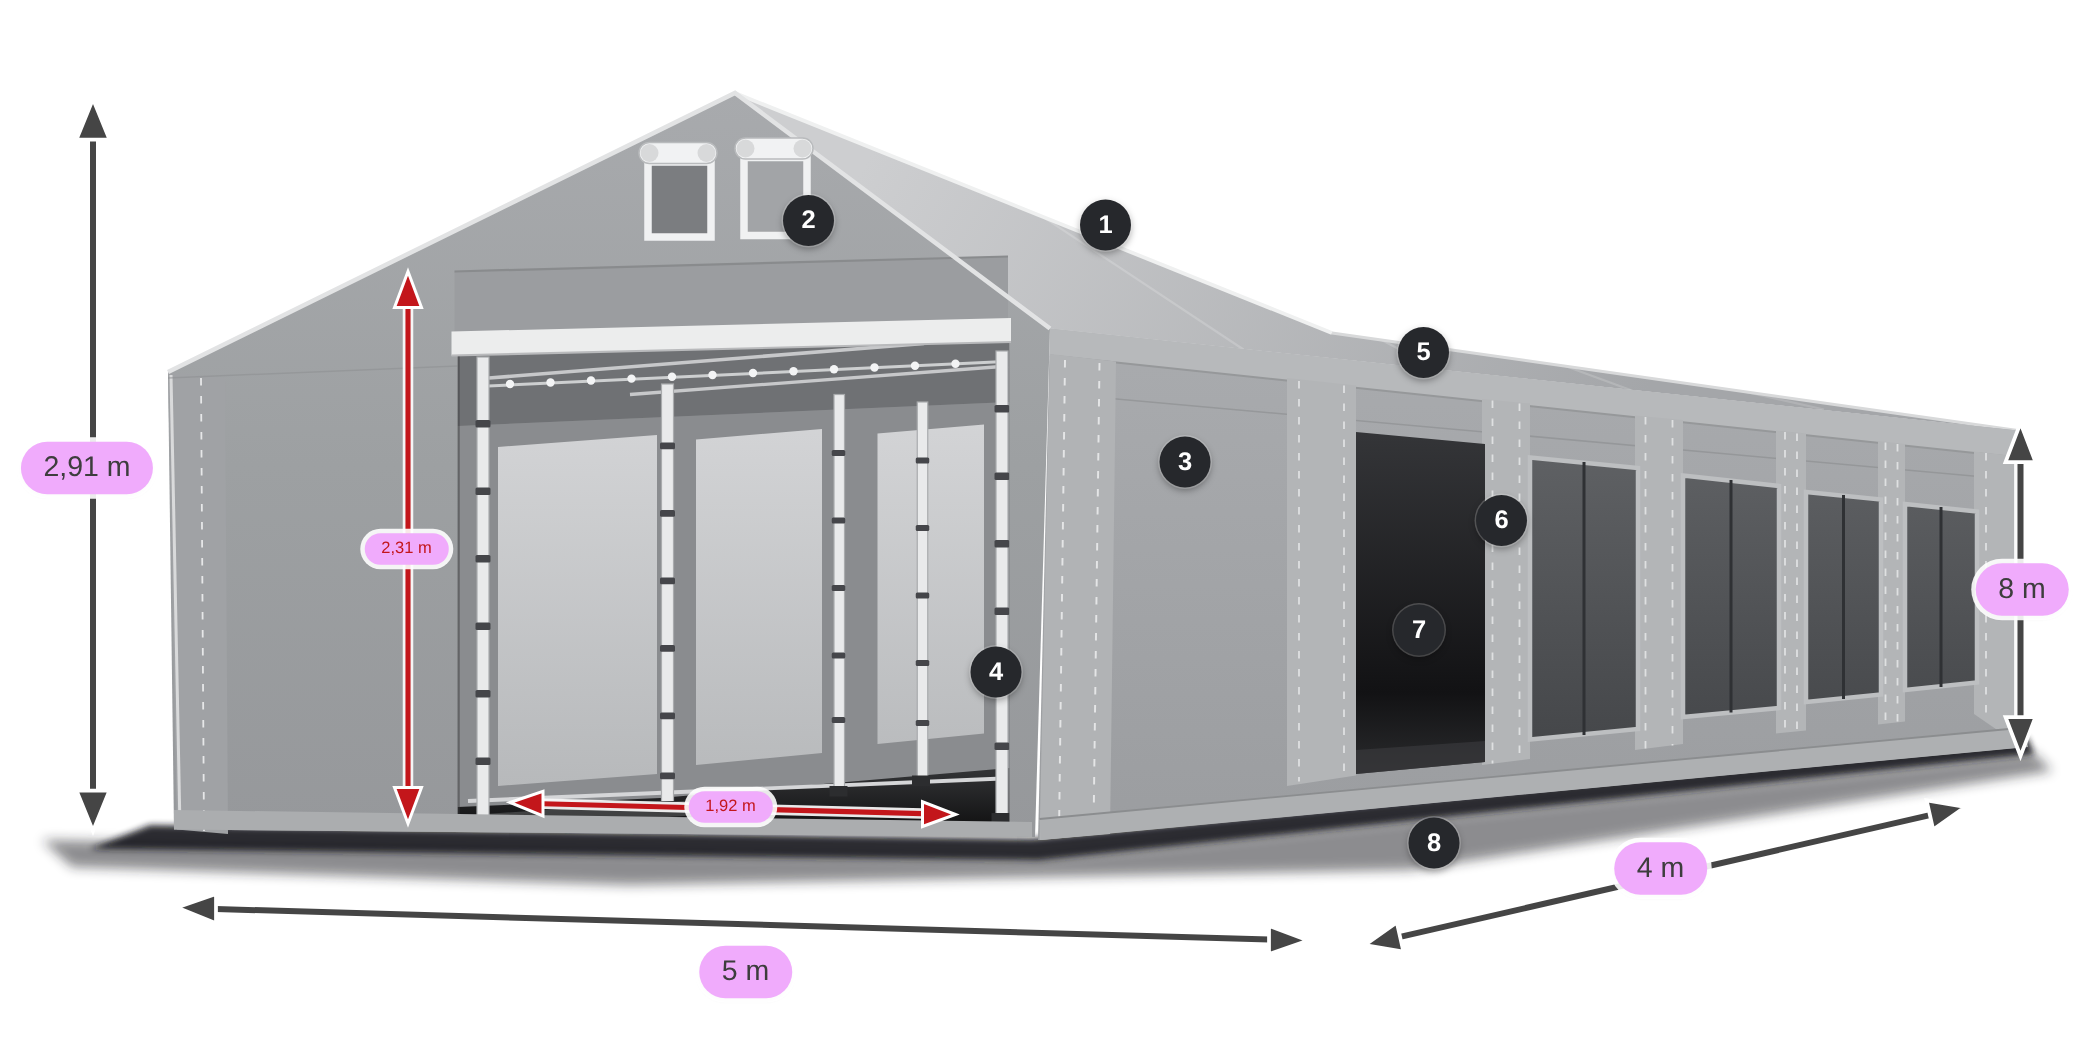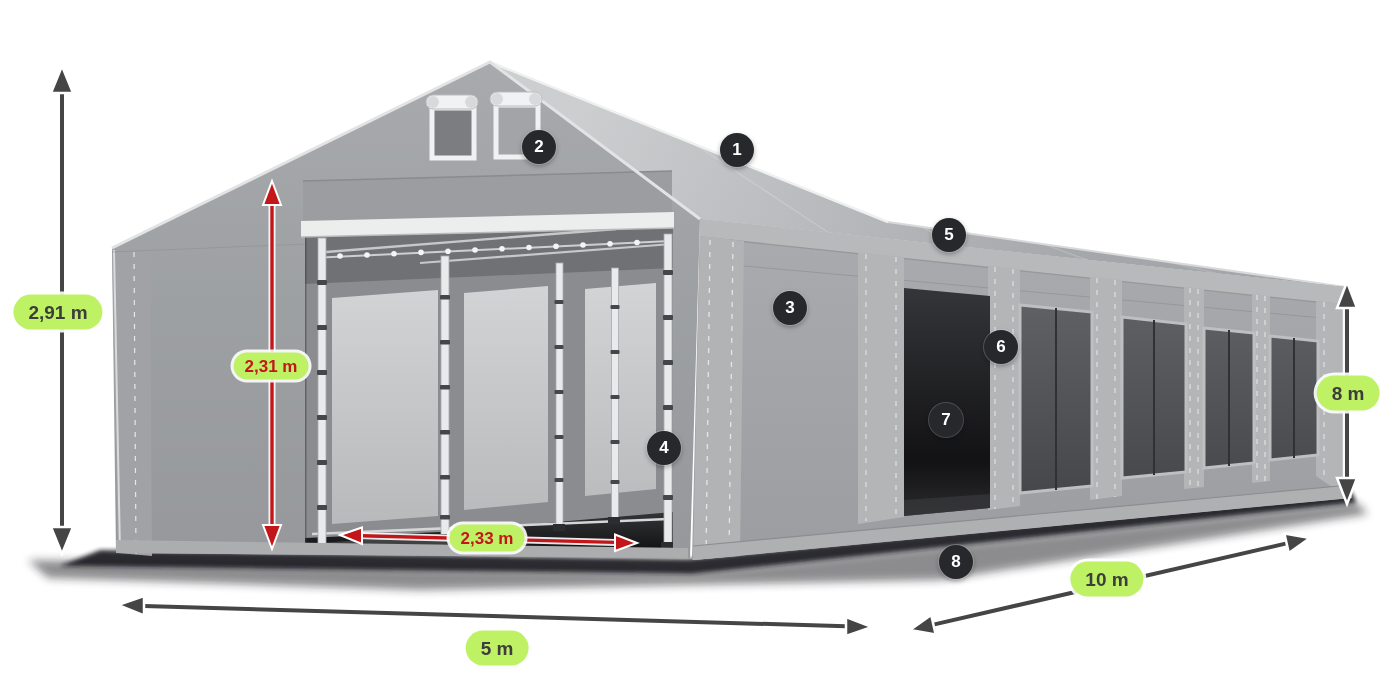--- a/index.html
+++ b/index.html
@@ -3,27 +3,27 @@
 <meta charset="utf-8">
 <style>
   html,body{margin:0;padding:0;background:#ffffff;}
   .stage{
     position:relative;width:1400px;height:700px;background:#ffffff;
     font-family:"Liberation Sans",sans-serif;overflow:hidden;
   }
   .stage > svg{position:absolute;left:0;top:0;display:block;}
   .dim-label{
     position:absolute;transform:translate(-50%,-50%);
-    background:#bef264;border-radius:18px;white-space:nowrap;
-    font-weight:bold;font-size:19px;line-height:1;color:#3d3d3d;
+    background:#f0abfc;border-radius:18px;white-space:nowrap;
+    font-weight:normal;font-size:19px;line-height:1;color:#3d3d3d;
     padding:8px 15px;
     box-shadow:0 0 0 3px rgba(255,255,255,0.9),0 1px 3px rgba(0,0,0,0.18);
     z-index:30;
   }
-  .dim-label.red{color:#c3161b;font-size:17px;padding:5px 11px;border-radius:15px;}
+  .dim-label.red{color:#c3161b;font-size:11px;padding:5px 11px;border-radius:15px;}
   .badge{
     position:absolute;width:34px;height:34px;border-radius:50%;
     transform:translate(-50%,-50%);
     background:#26282c;color:#ffffff;font-weight:bold;font-size:17px;
     display:flex;align-items:center;justify-content:center;
     box-shadow:0 0 0 1px rgba(255,255,255,0.22),0 2px 5px rgba(0,0,0,0.35);
     z-index:40;cursor:pointer;
   }
 </style>
 </head>
@@ -313,23 +313,23 @@
     <g>
       <line x1="362" y1="535.8" x2="615" y2="542.4" stroke="#ffffff" stroke-width="7" opacity="0.9"></line>
       <line x1="362" y1="535.8" x2="615" y2="542.4" stroke="#c3161b" stroke-width="3.4"></line>
       <polygon points="340,535 362,527.5 362,544" fill="#c3161b" stroke="#ffffff" stroke-width="2"></polygon>
       <polygon points="637,543 615,534.5 615,551" fill="#c3161b" stroke="#ffffff" stroke-width="2"></polygon>
     </g>
   </svg>
 
   <div class="dim-label" style="left:58px;top:312px;">2,91 m</div>
   <div class="dim-label red" style="left:271px;top:366px;">2,31 m</div>
-  <div class="dim-label red" style="left:487px;top:538px;">2,33 m</div>
+  <div class="dim-label red" style="left:487px;top:538px;">1,92 m</div>
   <div class="dim-label" style="left:497px;top:648px;">5 m</div>
-  <div class="dim-label" style="left:1107px;top:579px;">10 m</div>
+  <div class="dim-label" style="left:1107px;top:579px;">4 m</div>
   <div class="dim-label" style="left:1348px;top:393px;">8 m</div>
 
   <div class="badge" style="left:737px;top:150px;">1</div>
   <div class="badge" style="left:539px;top:147px;">2</div>
   <div class="badge" style="left:790px;top:308px;">3</div>
   <div class="badge" style="left:664px;top:448px;">4</div>
   <div class="badge" style="left:949px;top:235px;">5</div>
   <div class="badge" style="left:1001px;top:347px;">6</div>
   <div class="badge" style="left:946px;top:420px;">7</div>
   <div class="badge" style="left:956px;top:562px;">8</div>

